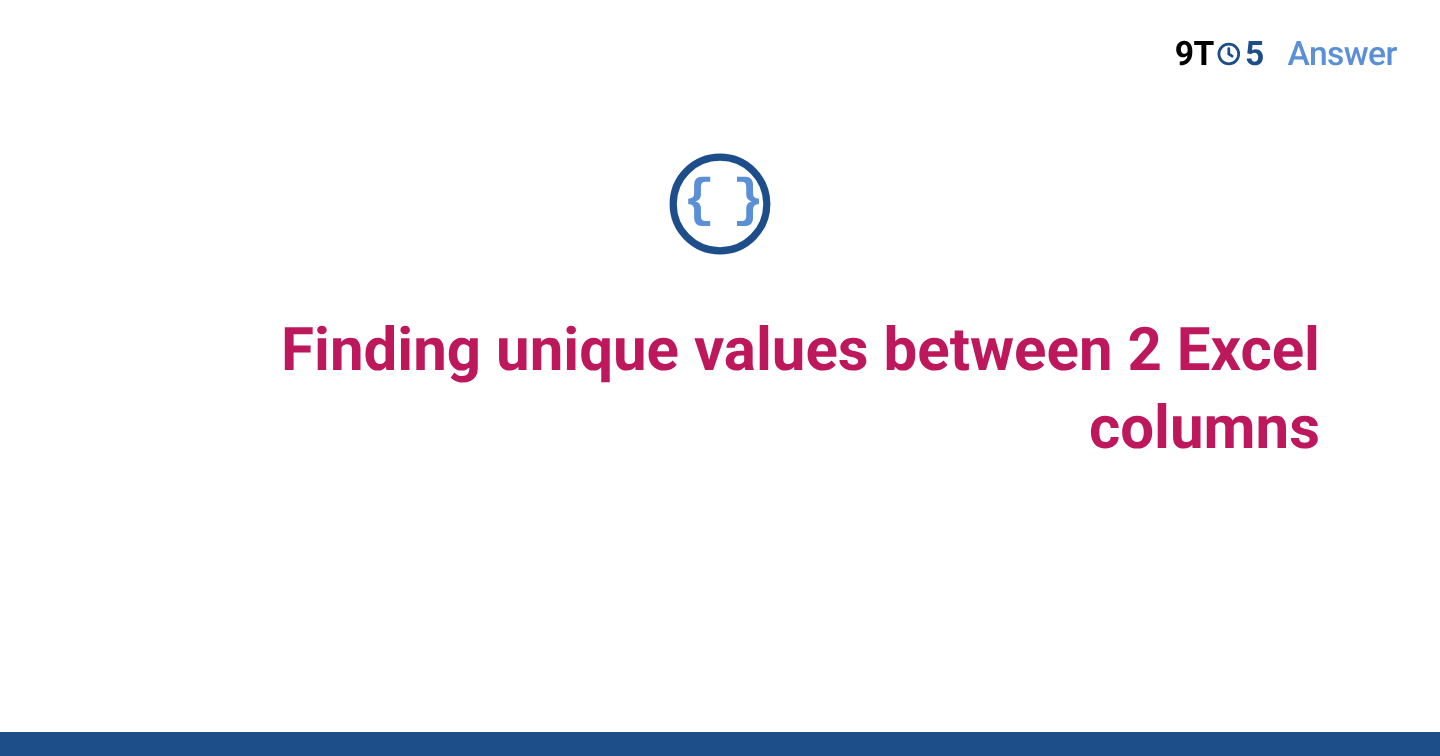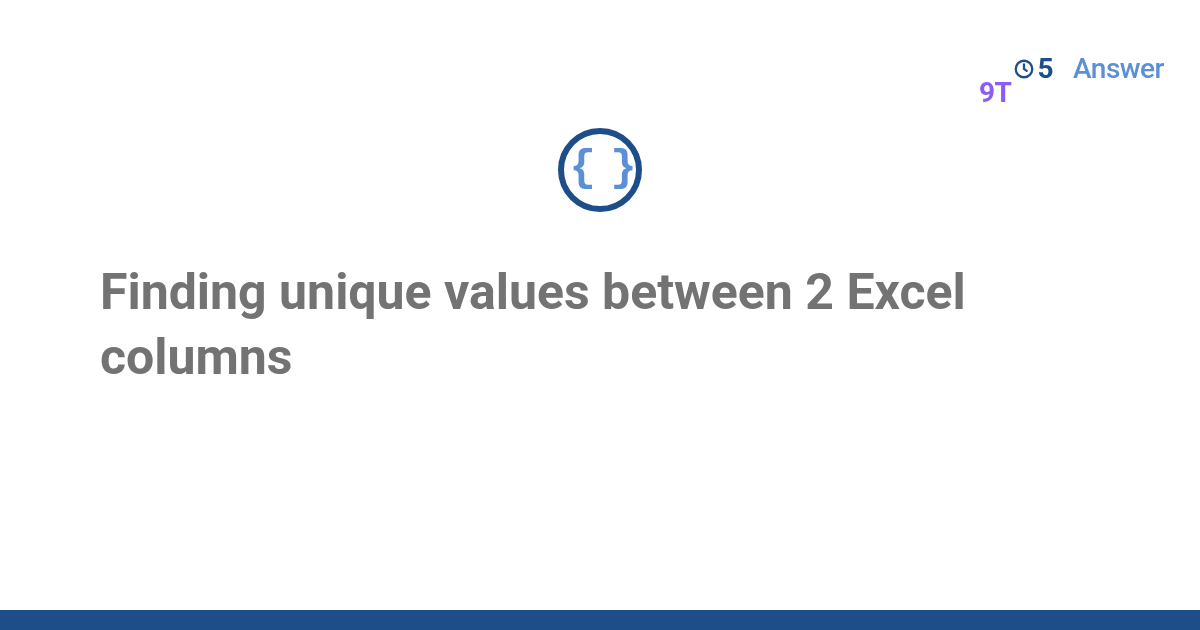--- a/index.html
+++ b/index.html
@@ -19,23 +19,22 @@
       position: absolute;
       top: 28px;
       right: 36px;
       display: flex;
       align-items: center;
       font-size: 28px;
       font-weight: 600;
       letter-spacing: -0.5px;
     }
     .header-logo .nine-t {
-      color: #8b5cf6;
+      color: #000000;
       font-weight: 700;
-      margin-top: 48px;
     }
     .header-logo .clock-icon {
       display: inline-flex;
       align-items: center;
       justify-content: center;
       width: 24px;
       height: 24px;
       margin: 0 1px;
     }
     .header-logo .five {
@@ -72,22 +71,22 @@
       font-weight: 700;
       color: #5b8fd6;
       letter-spacing: -6px;
       font-family: 'Courier New', monospace;
       line-height: 1;
       transform: translateY(-2px);
     }
     .title {
       font-size: 50px;
       font-weight: 700;
-      color: #737373;
-      text-align: left;
+      color: #be185d;
+      text-align: right;
       line-height: 1.3;
       max-width: 1000px;
     }
     .bottom-bar {
       position: absolute;
       bottom: 0;
       left: 0;
       right: 0;
       height: 20px;
       background: #1d4e89;

